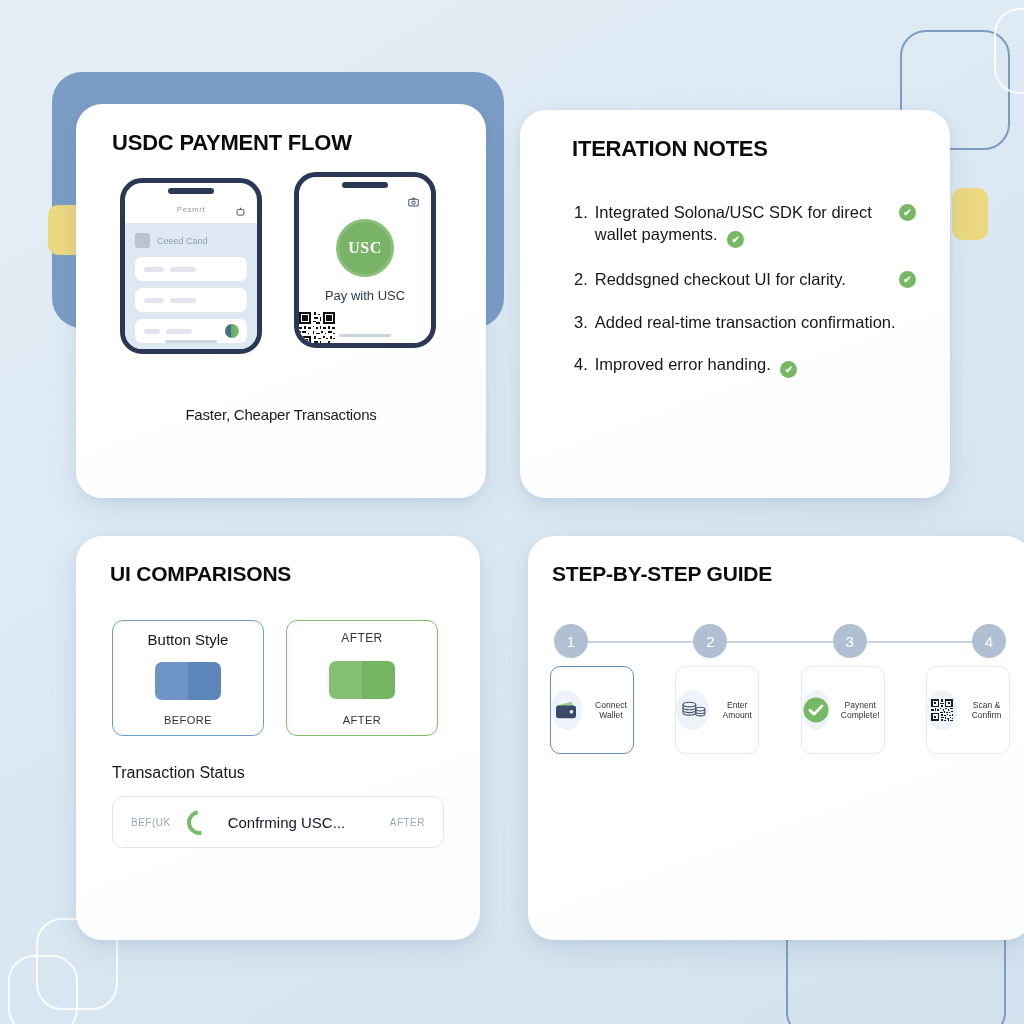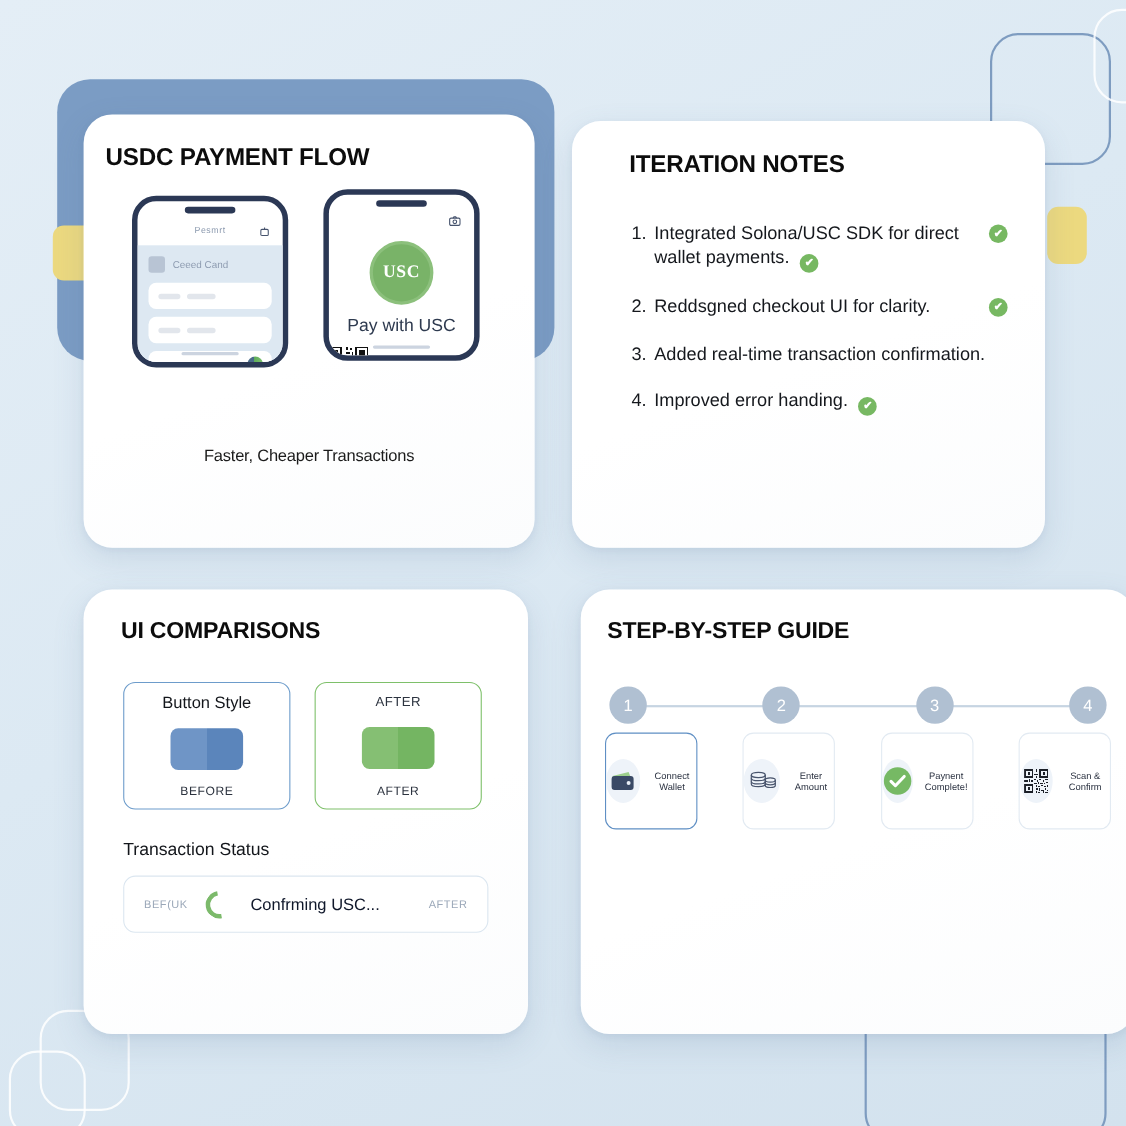--- a/index.html
+++ b/index.html
@@ -56,30 +56,30 @@
   #card-payment-flow { left: 76px;  top: 104px; width: 410px; height: 394px; }
   #card-iteration    { left: 520px; top: 110px; width: 430px; height: 388px; padding-left: 18px; }
   #card-ui-compare   { left: 76px;  top: 536px; width: 404px; height: 404px; }
   #card-step-guide   { left: 528px; top: 536px; width: 504px; height: 404px; border-radius: 26px; }
 
   .card-title {
     font-weight: bold;
     color: #0c0c0c;
     letter-spacing: -0.2px;
   }
-  #card-payment-flow .card-title { font-size: 22px; margin: 26px 0 0 20px; }
+  #card-payment-flow .card-title { font-size: 22px; margin: 26px 0 0 36px; }
   #card-iteration    .card-title { font-size: 22px; margin: 26px 0 0 34px; }
   #card-ui-compare   .card-title { font-size: 21px; margin: 26px 0 0 34px; }
   #card-step-guide   .card-title { font-size: 21px; margin: 26px 0 0 24px; }
 
   
   .phones { position: relative; height: 218px; margin-top: 26px; }
   .phone {
     position: absolute;
-    width: 142px; height: 156px;
+    width: 142px; height: 176px;
     border: 5px solid #2b3855;
     border-radius: 22px;
     background: #fff;
     overflow: hidden;
   }
   #phone-before { left: 44px; top: -4px; }
   #phone-after  { left: 218px; top: -10px; }
   .notch {
     position: absolute; left: 50%; transform: translateX(-50%);
     top: 5px; width: 46px; height: 6px;
@@ -125,21 +125,21 @@
   .pa-top { position: relative; height: 16px; }
   .pa-cam { position: absolute; right: 12px; top: 0; color: #46536d; }
   .usc-coin {
     width: 58px; height: 58px; border-radius: 50%;
     background: #79b368; border: 3px solid #8cc07c;
     display: flex; align-items: center; justify-content: center;
     color: #fff; font-size: 16px; font-weight: bold;
     margin: 10px auto 0; letter-spacing: .5px; font-family: Liberation Serif, serif;
   }
   .pa-label {
-    text-align: center; font-size: 16px; color: #2e3a4f; margin-top: 11px;
+    text-align: center; font-size: 13px; color: #2e3a4f; margin-top: 11px;
   }
   .qr-small { width: 36px; height: 36px; margin: 9px 22px 0 auto; }
   .pa-cta {
     margin: 14px 12px 0; height: 22px; border-radius: 14px;
     background: #7dbc6b; display: flex; align-items: center; justify-content: center;
     color: #e9f4e4; font-size: 8px; font-weight: bold; letter-spacing: .6px;
   }
   .phones-caption {
     text-align: center; font-size: 15px; color: #1b1b1b;
     margin-top: 6px; letter-spacing: -.2px;

